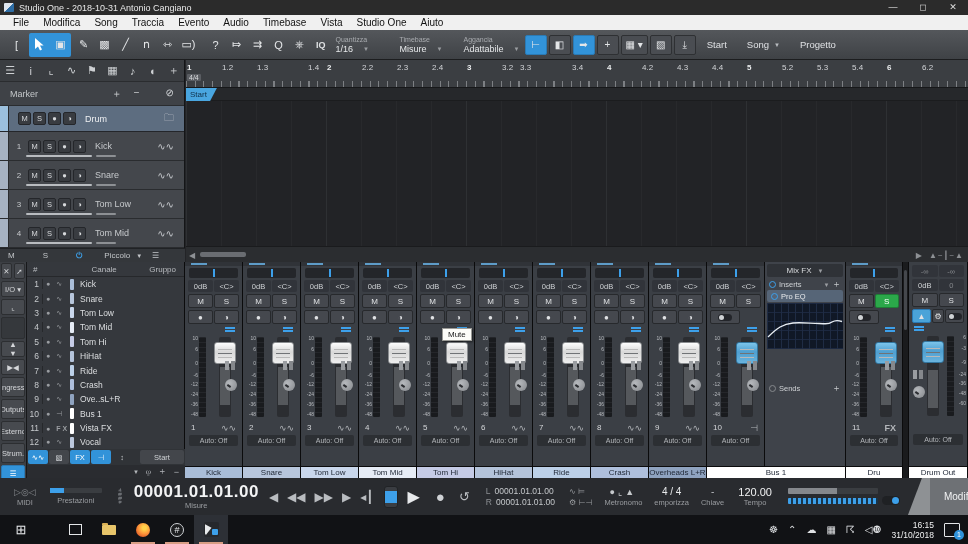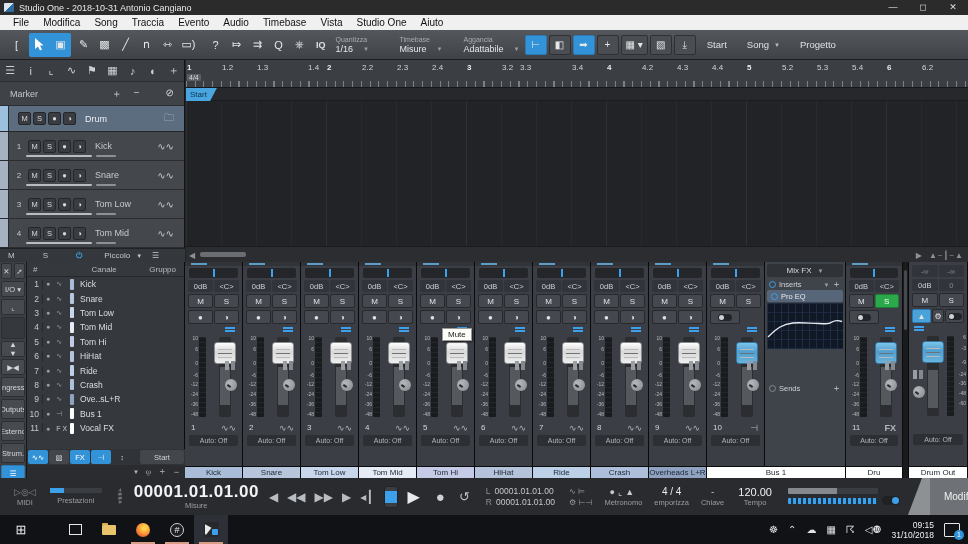--- a/index.html
+++ b/index.html
@@ -527,21 +527,27 @@
   <div class="chrow">
     <span class="n">10</span>
     <span class="dots">● ⊣</span>
     <span class="bar" style="background:#ffffff"></span>
     <span>Bus 1</span>
   </div>
   <div class="chrow">
     <span class="n">11</span>
     <span class="dots">● <b style="font-weight:bold;font-size:7px">FX</b></span>
     <span class="bar" style="background:#ffffff"></span>
-    <span>Vocal FX</span>
+    <span>Vista FX</span>
+  </div>
+  <div class="chrow">
+    <span class="n">12</span>
+    <span class="dots">● ∿</span>
+    <span class="bar" style="background:#bcc8de"></span>
+    <span>Vocal</span>
   </div>
         </div>
       <div class="chfoot">
         <span class="fbtn blue">∿∿</span>
         <span class="fbtn">▧</span>
         <span class="fbtn blue">FX</span>
         <span class="fbtn blue">⊣</span>
         <span class="fbtn" style="background:transparent">↕</span>
         <span class="fbtn" style="margin-left:auto;min-width:44px">Start</span>
       </div>
@@ -1254,21 +1260,21 @@
         </span>
     </div>
     <div class="tray">
       <span>☸</span>
       <span>⌃</span>
       <span>☁</span>
       <span>▦</span>
       <span>☈</span>
       <span>◁❿</span>
       <span class="clock">
-        <div>09:15</div>
+        <div>16:15</div>
         <div>31/10/2018</div>
       </span>
       <span class="notif">
           <b>1</b>
         </span>
     </div>
   </div>
 
 </div>
 

